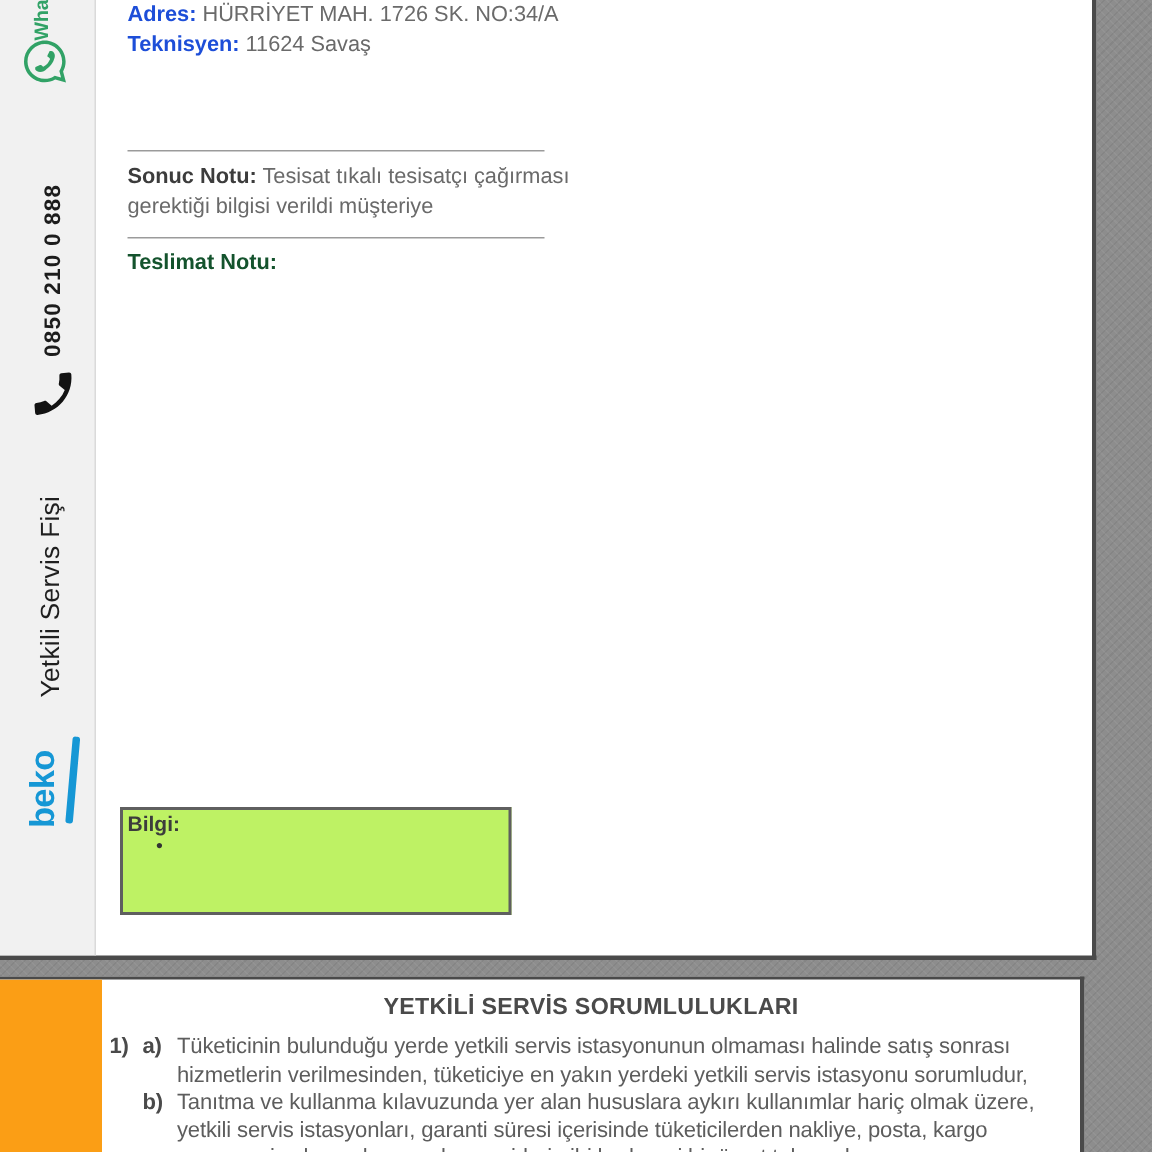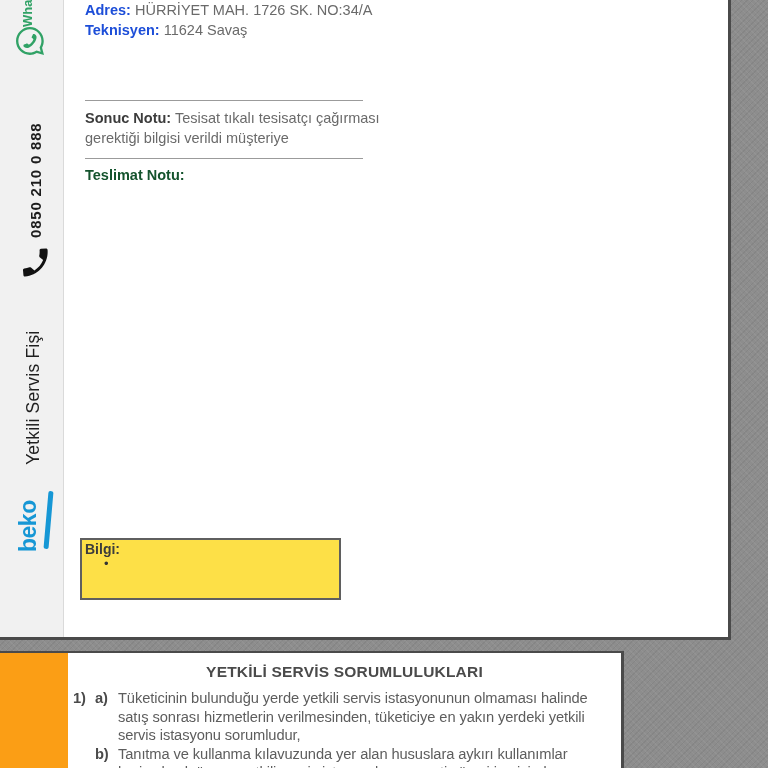--- a/index.html
+++ b/index.html
@@ -11,21 +11,21 @@
       repeating-linear-gradient(45deg, rgba(255,255,255,0.05) 0px, rgba(255,255,255,0.05) 1px, transparent 1px, transparent 4px),
       repeating-linear-gradient(135deg, rgba(0,0,0,0.06) 0px, rgba(0,0,0,0.06) 1px, transparent 1px, transparent 4px);
     position:relative;
   }
   .page { position:absolute; background:#ffffff; overflow:hidden; }
   .page-top {
     left:0; top:0; width:731px; height:640px;
     border-right:3px solid #4a4a4a; border-bottom:3px solid #4a4a4a;
   }
   .page-bottom {
-    left:0; top:651px; width:624px; height:117px;
+    left:0; top:651px; width:723px; height:117px;
     border-right:3px solid #4a4a4a; border-top:2px solid #4a4a4a;
   }
 
   
   .sidebar {
     position:absolute; left:0; top:0; width:64px; height:100%;
     background:#f1f1f1; border-right:1px solid #dadada; overflow:hidden;
   }
   .vtext { writing-mode:vertical-rl; transform:rotate(180deg); white-space:nowrap; line-height:1; display:flex; align-items:center; }
   .wa-label { position:absolute; left:21px; top:-3px; height:30px; font-size:13px; font-weight:bold; color:#31a266; }
@@ -37,21 +37,21 @@
   .beko-slash { position:absolute; left:46px; top:491px; width:4.5px; height:58px; background:#1697d5; transform:rotate(5deg); border-radius:2px; }
 
   
   .info-block { position:absolute; left:85px; top:1px; font-size:14.5px; line-height:19.7px; color:#6a6a6a; }
   .info-block b { color:#1d4ed8; }
   .rule { position:absolute; left:85px; width:278px; border-top:1px solid #9b9b9b; }
   .rule-1 { top:100px; } .rule-2 { top:158px; }
   .sonuc-note { position:absolute; left:85px; top:108px; width:295px; font-size:14.5px; line-height:20px; color:#6a6a6a; }
   .sonuc-note b { color:#3c3c3c; }
   .teslimat-note { position:absolute; left:85px; top:167px; font-size:14.5px; font-weight:bold; color:#14532d; }
-  .bilgi-box { position:absolute; left:80px; top:538px; width:261px; height:62px; border:2px solid #5f5f5f; background:#fde047; }
+  .bilgi-box { position:absolute; left:80px; top:538px; width:261px; height:72px; border:2px solid #5f5f5f; background:#bef264; }
   .bilgi-label { position:absolute; left:3px; top:1px; font-size:14px; font-weight:bold; color:#3c3c3c; }
   .bilgi-bullet { position:absolute; left:22px; top:16px; font-size:13px; color:#333; }
 
   
   .orange-block { position:absolute; left:0; top:0; width:68px; height:100%; background:#fb9e15; }
   .resp-content { position:absolute; left:68px; top:0; right:0; }
   .resp-title { margin-top:10px; text-align:center; font-size:15.5px; font-weight:bold; color:#4a4a4a; letter-spacing:0.2px; }
   .resp-list { margin-top:8px; padding-left:5px; padding-right:30px; font-size:14.7px; line-height:18.6px; color:#5d5d5d; letter-spacing:-0.1px; }
   .resp-item { display:flex; }
   .resp-num { flex:none; width:22px; font-weight:bold; color:#4a4a4a; }

